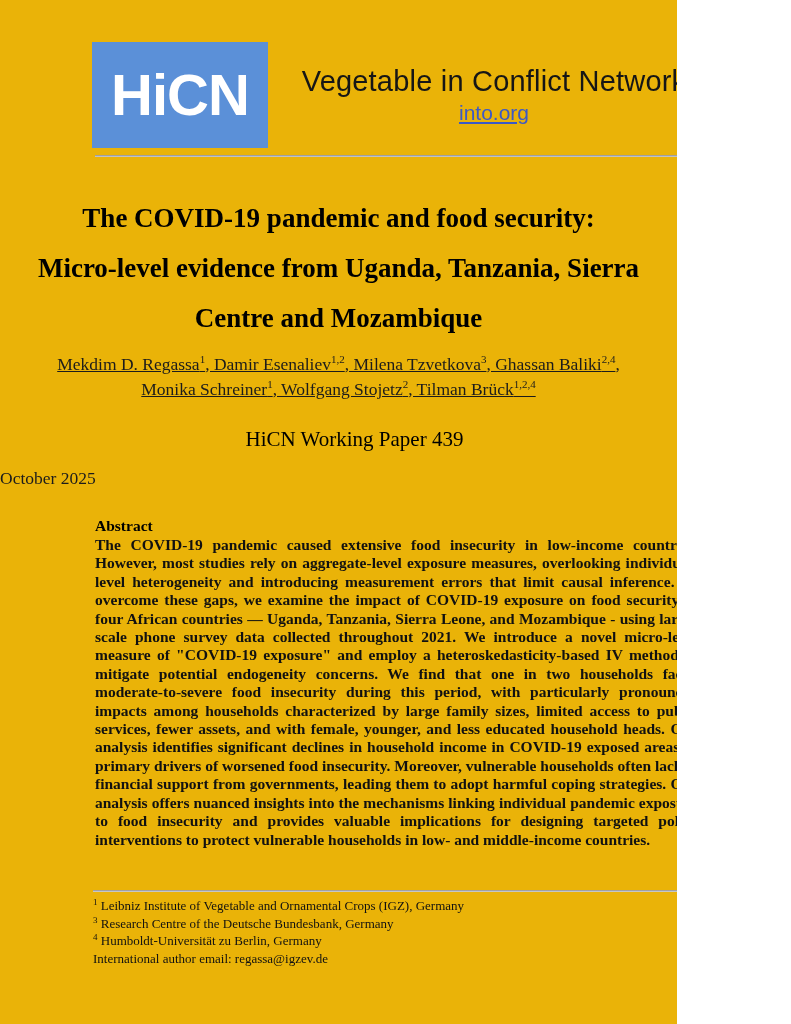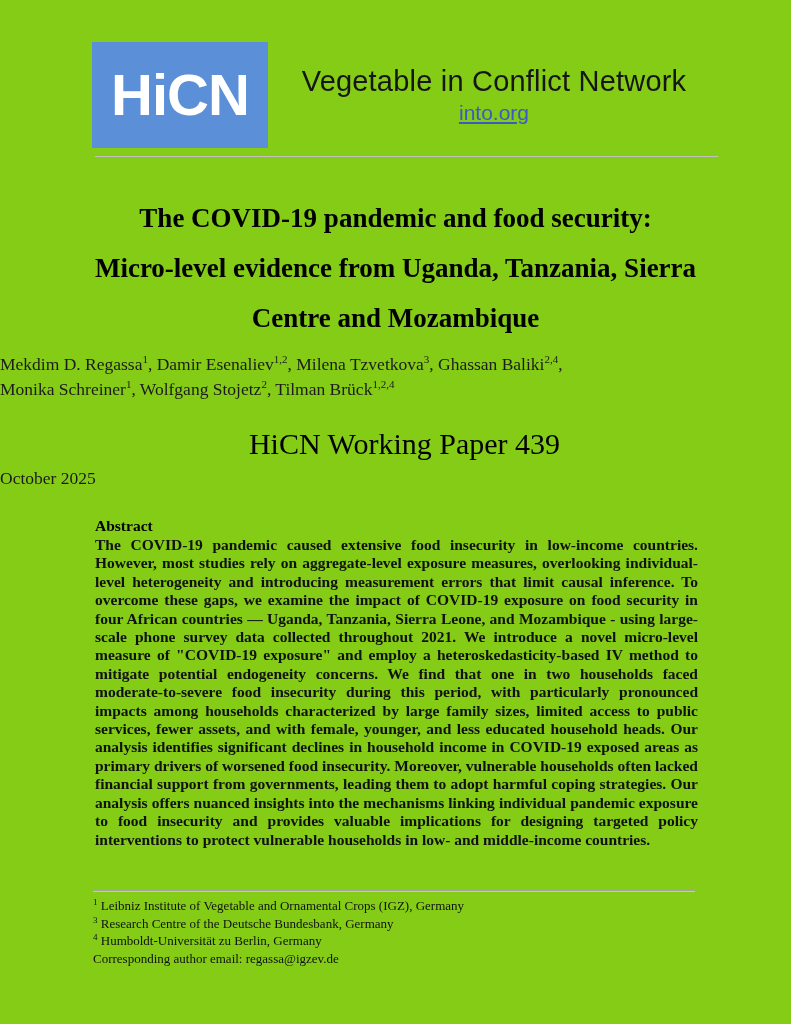--- a/index.html
+++ b/index.html
@@ -1,19 +1,19 @@
 <!DOCTYPE html>
 <html><head>
 <meta charset="utf-8">
 <style>
   html,body { margin:0; padding:0; background:#ffffff; }
   .page {
     position:relative;
-    width:791px; height:1024px;
-    background:#84cc16;
+    width:677px; height:1024px;
+    background:#eab308;
     font-family:"Liberation Serif", serif;
     color:#111111;
     overflow:hidden;
   }
 
   
   .logo-box {
     position:absolute; left:92px; top:42px;
     width:176px; height:106px;
     background:var(--logo-bg, #5b90d8);
@@ -40,28 +40,28 @@
   
   .paper-title {
     position:absolute; left:0; top:193px; width:100%;
     text-align:center; font-weight:bold; font-size:27px; line-height:50px;
     color:#000;
   }
 
   
   .authors {
     position:absolute; left:0; top:352px; width:100%;
-    text-align:left; font-size:17.5px; line-height:25px; color:#1c1c1c;
+    text-align:center; font-size:17.5px; line-height:25px; color:#1c1c1c;text-decoration:underline;
   }
   .authors sup { font-size:11px; line-height:0; }
 
   
   .wp-title {
-    position:absolute; left:9px; top:427px; width:100%;
-    text-align:center; font-size:30px; color:#000;
+    position:absolute; left:16px; top:427px; width:100%;
+    text-align:center; font-size:21px; color:#000;
   }
   .wp-date {
     position:absolute; left:0; top:468px; width:100%;
     text-align:left; font-size:17.5px; color:#1c1c1c;
   }
 
   
   .abstract {
     position:absolute; left:95px; top:516px; width:603px;
   }
@@ -114,16 +114,16 @@
     <div class="abstract-body">The COVID-19 pandemic caused extensive food insecurity in low-income countries. However, most studies rely on aggregate-level exposure measures, overlooking individual-level heterogeneity and introducing measurement errors that limit causal inference. To overcome these gaps, we examine the impact of COVID-19 exposure on food security in four African countries — Uganda, Tanzania, Sierra Leone, and Mozambique - using large-scale phone survey data collected throughout 2021. We introduce a novel micro-level measure of "COVID-19 exposure" and employ a heteroskedasticity-based IV method to mitigate potential endogeneity concerns. We find that one in two households faced moderate-to-severe food insecurity during this period, with particularly pronounced impacts among households characterized by large family sizes, limited access to public services, fewer assets, and with female, younger, and less educated household heads. Our analysis identifies significant declines in household income in COVID-19 exposed areas as primary drivers of worsened food insecurity. Moreover, vulnerable households often lacked financial support from governments, leading them to adopt harmful coping strategies. Our analysis offers nuanced insights into the mechanisms linking individual pandemic exposure to food insecurity and provides valuable implications for designing targeted policy interventions to protect vulnerable households in low- and middle-income countries.</div>
   </div>
 
   <div class="footnote-rule"></div>
   <div class="footnotes">
     <div>
         <div><sup>1</sup> Leibniz Institute of Vegetable and Ornamental Crops (IGZ), Germany</div>
         <div><sup>3</sup> Research Centre of the Deutsche Bundesbank, Germany</div>
         <div><sup>4</sup> Humboldt-Universität zu Berlin, Germany</div>
       </div>
-    <div>Corresponding author email: regassa@igzev.de</div>
+    <div>International author email: regassa@igzev.de</div>
   </div>
 
 </div>
 
 </body></html>

